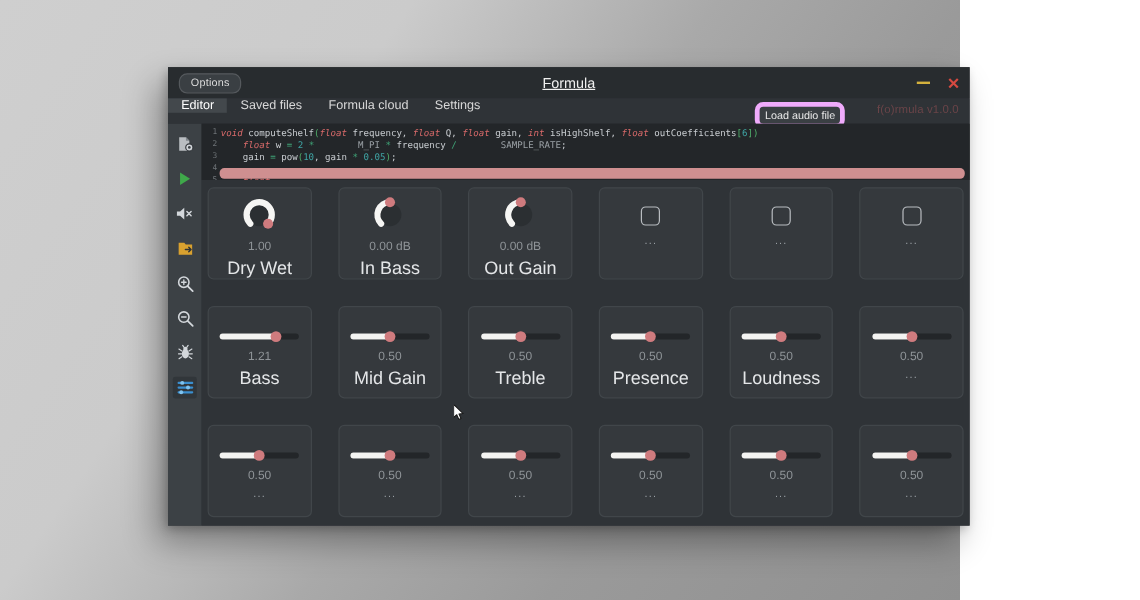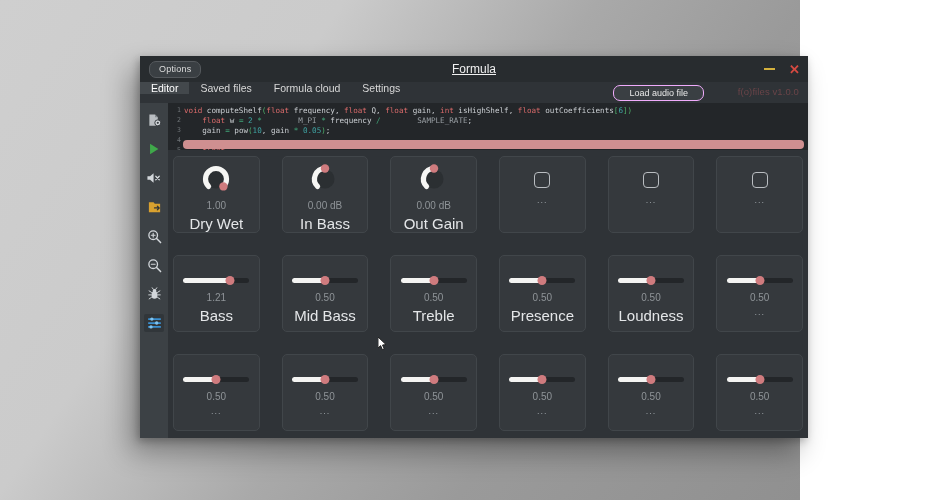--- a/index.html
+++ b/index.html
@@ -104,25 +104,25 @@
     font-size: 9.5px;
     color: #6a4448;
     letter-spacing: 0.1px;
   }
   #load-audio-button {
     position: absolute;
     right: 104px;
     top: 3px;
     height: 14px;
     line-height: 14px;
-    padding: 0 15px;
+    padding: 0 4px;
     font-size: 9px;
     color: #e8e8e8;
     background: #3a3f43;
-    border: 1px solid #f0abfc;
+    border: 4px solid #f0abfc;
     border-radius: 7px;
   }
 
   
   #body-row {
     display: flex;
     height: 335px;
   }
 
   
@@ -175,21 +175,21 @@
   }
   .gutter {
     width: 13px;
     text-align: right;
     padding-right: 3px;
     color: #6f7478;
     font-size: 6.5px;
     flex: 0 0 13px;
   }
   .code-text { color: #c9cdd1; }
-  .kw  { color: #d96a6a; }
+  .kw  { color: #d96a6a; font-style: italic; }
   .num { color: #3fa4a4; }
   .op  { color: #3fa477; }
   .br  { color: #4fae6a; }
   .pale{ color: #9aa0a5; padding-left: 32px; }
 
   #code-hscroll {
     position: absolute;
     left: 15px;
     bottom: 1px;
     right: 4px;
@@ -305,21 +305,21 @@
         <div id="close-button">✕</div>
       </div>
     </div>
 
     <div id="tabbar">
         <div class="tab active">Editor</div>
         <div class="tab">Saved files</div>
         <div class="tab">Formula cloud</div>
         <div class="tab">Settings</div>
         <div id="load-audio-button">Load audio file</div>
-        <div id="version-label">f(o)files v1.0.0</div>
+        <div id="version-label">f(o)rmula v1.0.0</div>
       </div>
 
     <div id="body-row">
 
       <div id="sidebar">
           <div class="side-icon">
             <svg width="15" height="15" viewBox="0 0 16 16">
               <path d="M2.5 1.5h6l3 3v9h-9z" fill="#b9bdc1"></path>
               <path d="M8.5 1.5v3h3z" fill="#80868b"></path>
               <circle cx="11.5" cy="10.5" r="3.2" fill="#d3d7db" stroke="#2f3337" stroke-width="1"></circle>
@@ -445,21 +445,21 @@
               <div class="cell-value">1.21</div>
               <div class="cell-label">Bass</div>
             </div>
             <div class="cell">
               <div class="slider">
                 <div class="slider-track"></div>
                 <div class="slider-fill" style="width: 50%;"></div>
                 <div class="slider-thumb" style="left: 50%; background: rgb(207, 123, 126);"></div>
               </div>
               <div class="cell-value">0.50</div>
-              <div class="cell-label">Mid Bass</div>
+              <div class="cell-label">Mid Gain</div>
             </div>
             <div class="cell">
               <div class="slider">
                 <div class="slider-track"></div>
                 <div class="slider-fill" style="width: 50%;"></div>
                 <div class="slider-thumb" style="left: 50%; background: rgb(207, 123, 126);"></div>
               </div>
               <div class="cell-value">0.50</div>
               <div class="cell-label">Treble</div>
             </div>

